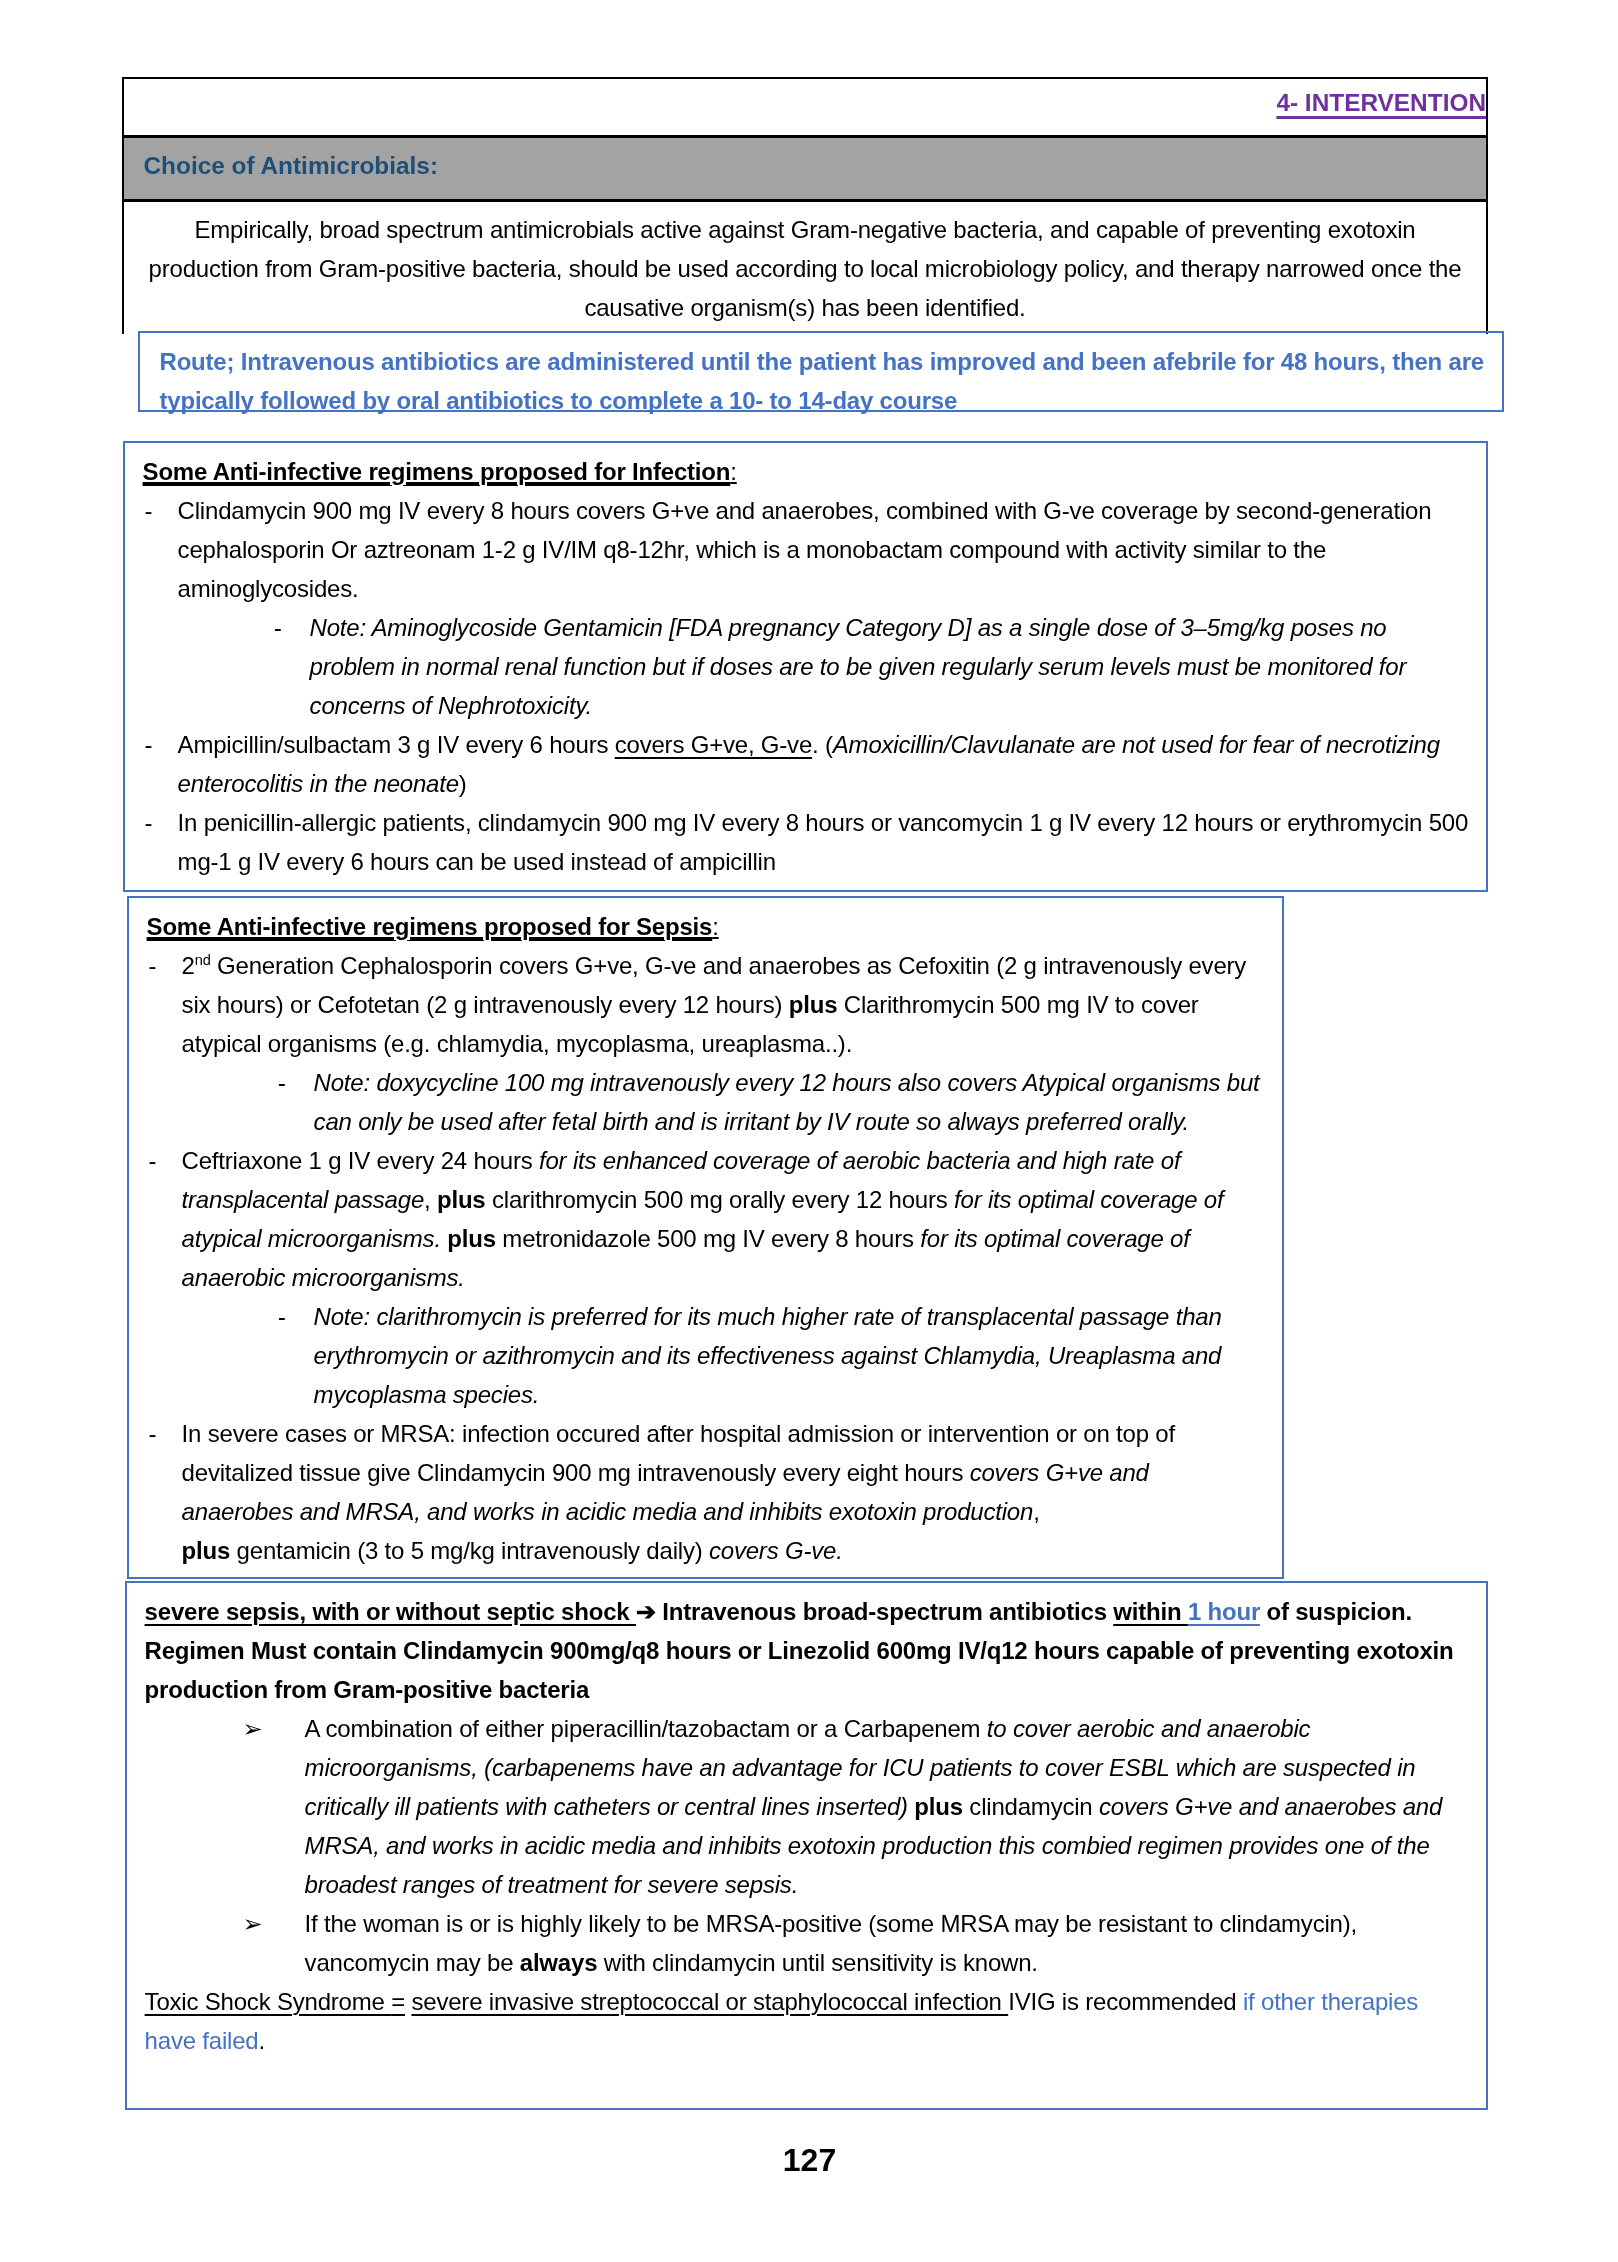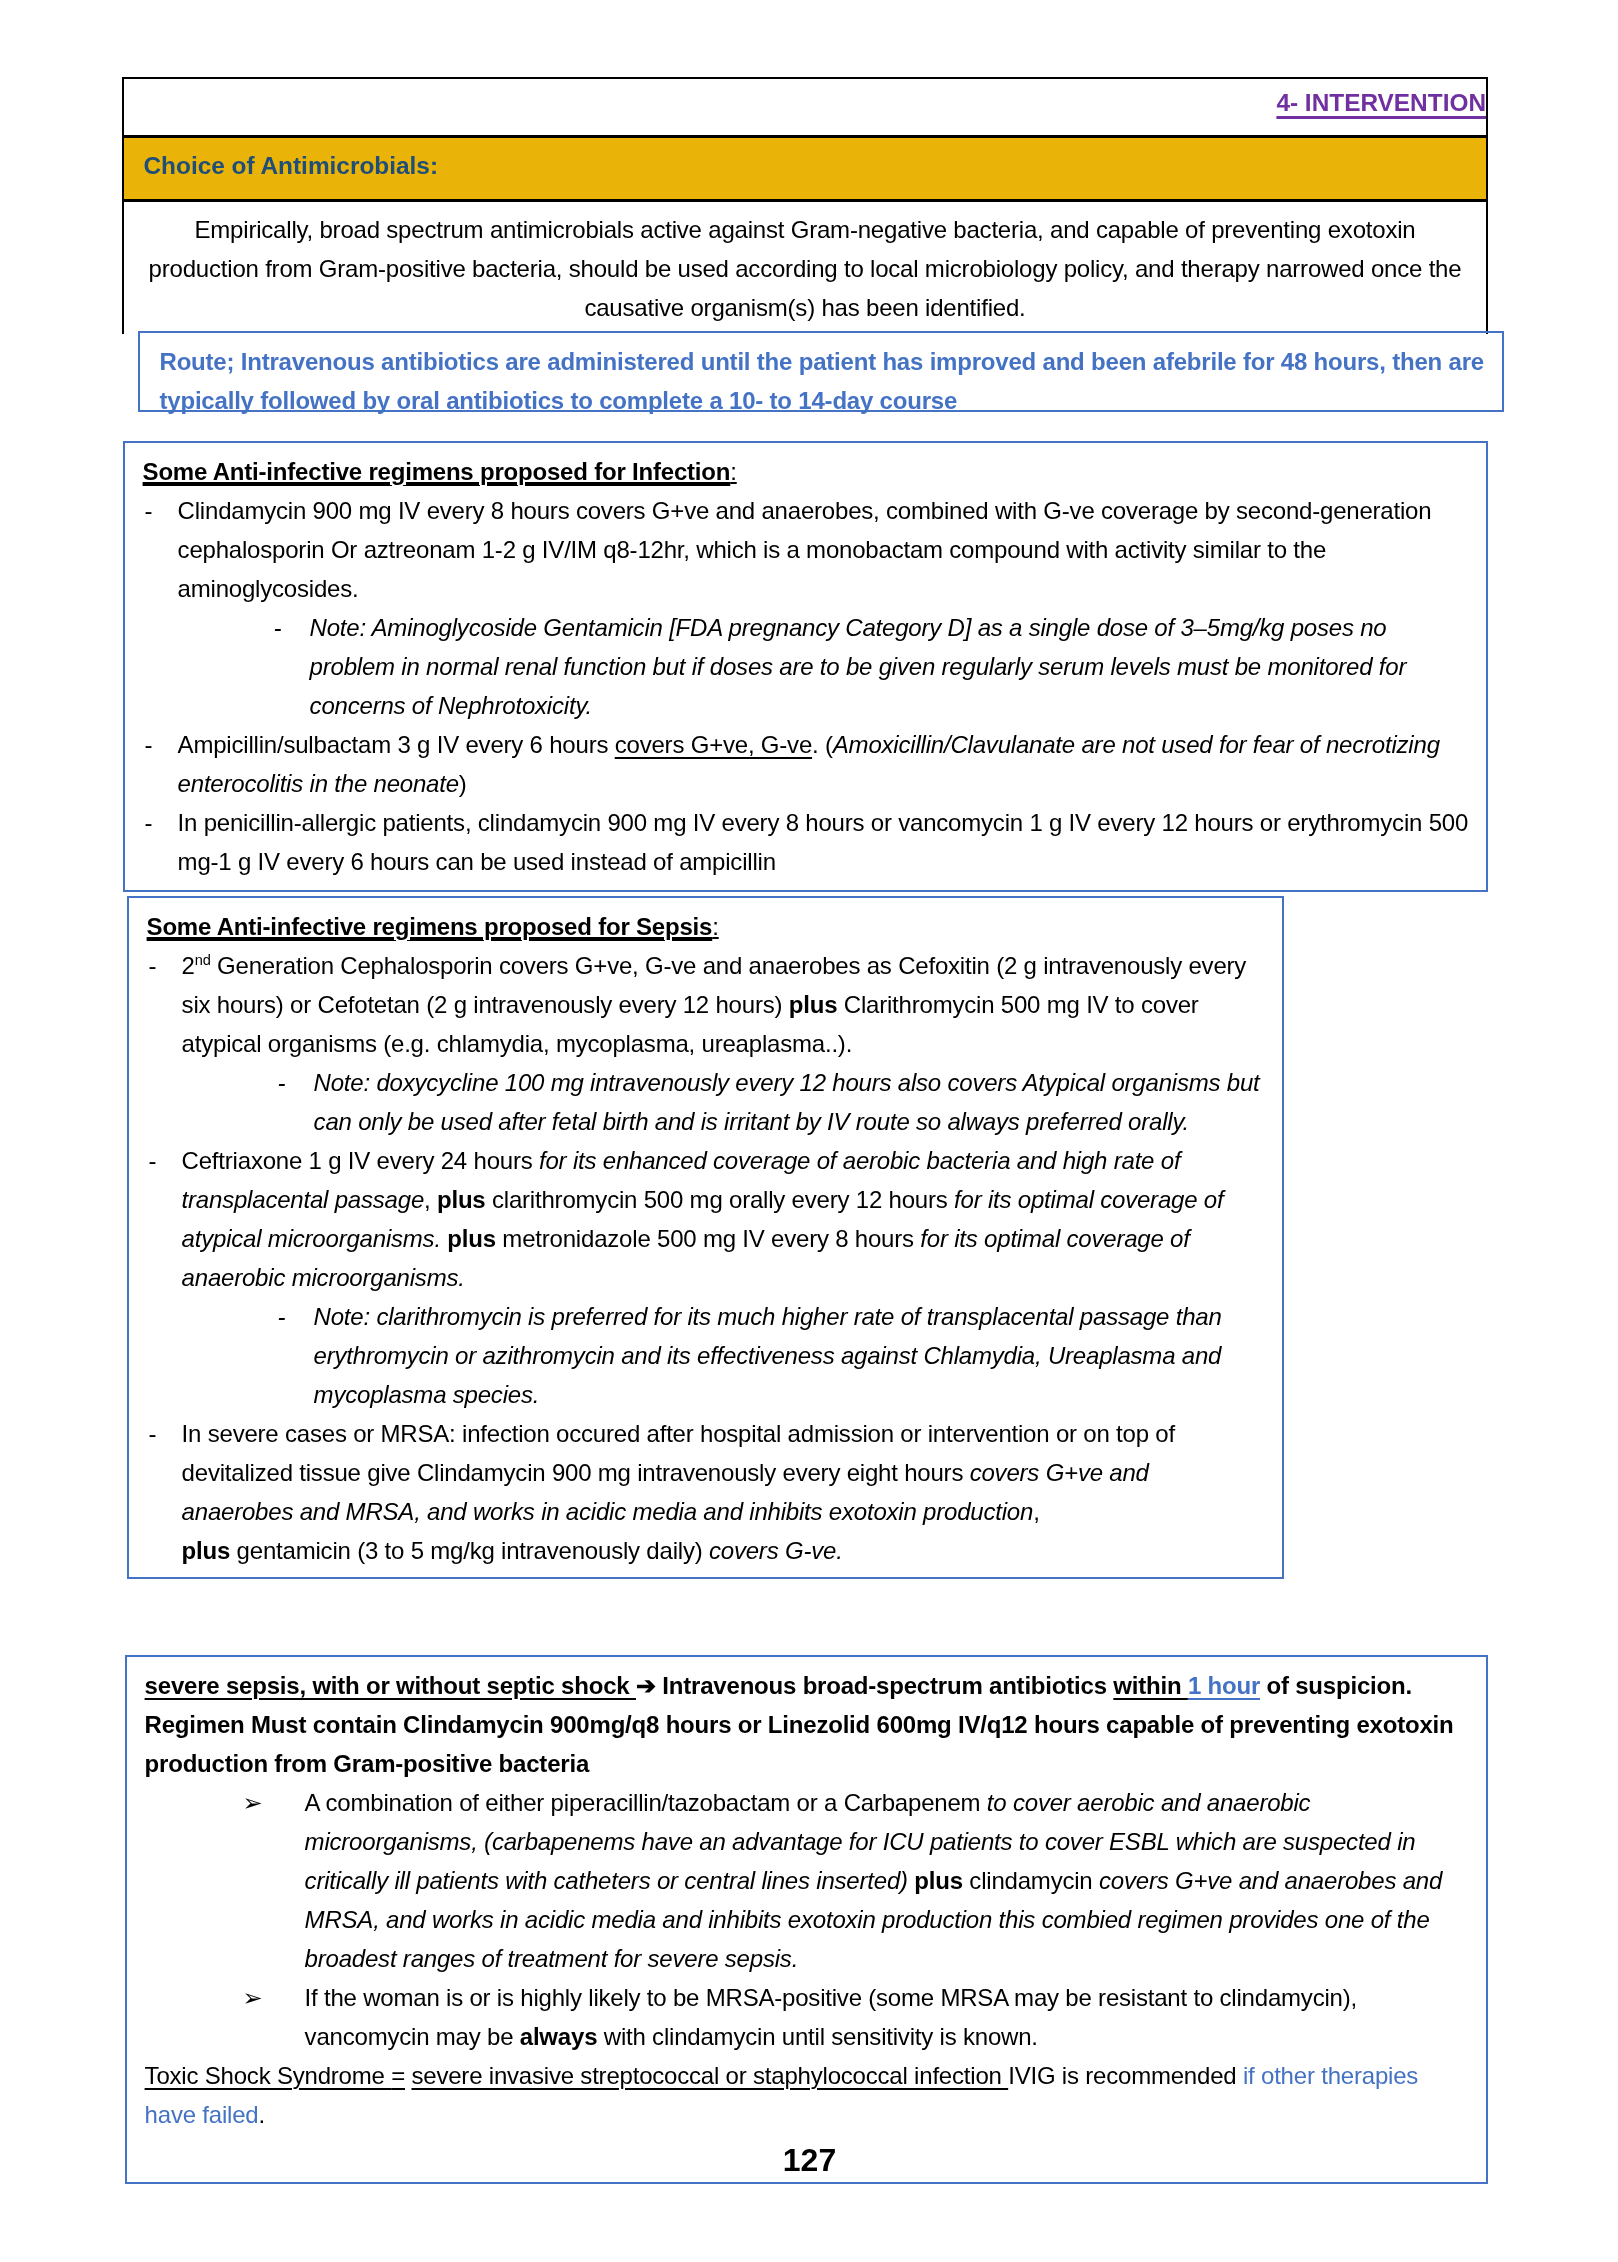--- a/index.html
+++ b/index.html
@@ -11,31 +11,31 @@
   .u { text-decoration: underline; text-decoration-thickness: 2px; text-underline-offset: 3.9px; }
   .blue { color: #4472C4; }
   .box { position: absolute; box-sizing: border-box; }
 
   
   #intro { left: 122px; top: 77px; width: 1366px; height: 257px; border: 2.9px solid #000; border-bottom: none; }
   #intro .row { box-sizing: border-box; border-bottom: 3.9px solid #000; }
   #title-row { height: 59px; text-align: right; padding-top: 9.8px; }
   #title { color: #7030A0; font-weight: bold; font-size: 24.4px; text-decoration: underline;
            text-decoration-thickness: 2.9px; text-underline-offset: 4.9px; }
-  #choice-row { height: 64px; background: #eab308; padding: 13.7px 0 0 19.5px; }
+  #choice-row { height: 64px; background: #a3a3a3; padding: 13.7px 0 0 19.5px; }
   #choice { color: #1F4E79; font-weight: bold; font-size: 24.4px; }
   #empiric-row { border-bottom: none !important; padding: 7.8px 19.5px 0 19.5px; text-align: center; }
 
   
   .bluebox { border: 2.9px solid #4472C4; }
   #route { left: 138px; top: 331px; width: 1366px; height: 81px; padding: 8.8px 17.6px 0 19.5px; }
   #route p { margin: 0; color: #4472C4; font-weight: bold; }
   #infection { left: 123px; top: 441px; width: 1365px; height: 451px; padding: 8.8px 17.6px 0 17.6px; }
   #sepsis { left: 127px; top: 896px; width: 1157px; height: 683px; padding: 8.8px 17.6px 0 17.6px; }
-  #severe { left: 125px; top: 1655px; width: 1363px; height: 529px; padding: 8.8px 17.6px 0 17.6px; }
+  #severe { left: 125px; top: 1581px; width: 1363px; height: 529px; padding: 8.8px 17.6px 0 17.6px; }
 
   .heading { margin: 0; text-decoration: underline; }
   ul.dash { list-style: none; margin: 0; padding: 0; }
   ul.dash > li { position: relative; padding-left: 35px; }
   ul.dash > li > .bullet { position: absolute; left: 2px; top: 0; }
   ul.sub { list-style: none; margin: 0; padding: 0 0 0 96px; }
   ul.sub > li { position: relative; padding-left: 36px; }
   ul.sub > li > .bullet { position: absolute; left: 0; top: 0; }
   ul.arrow { list-style: none; margin: 0; padding: 0 0 0 98px; }
   ul.arrow > li { position: relative; padding-left: 62px; }

